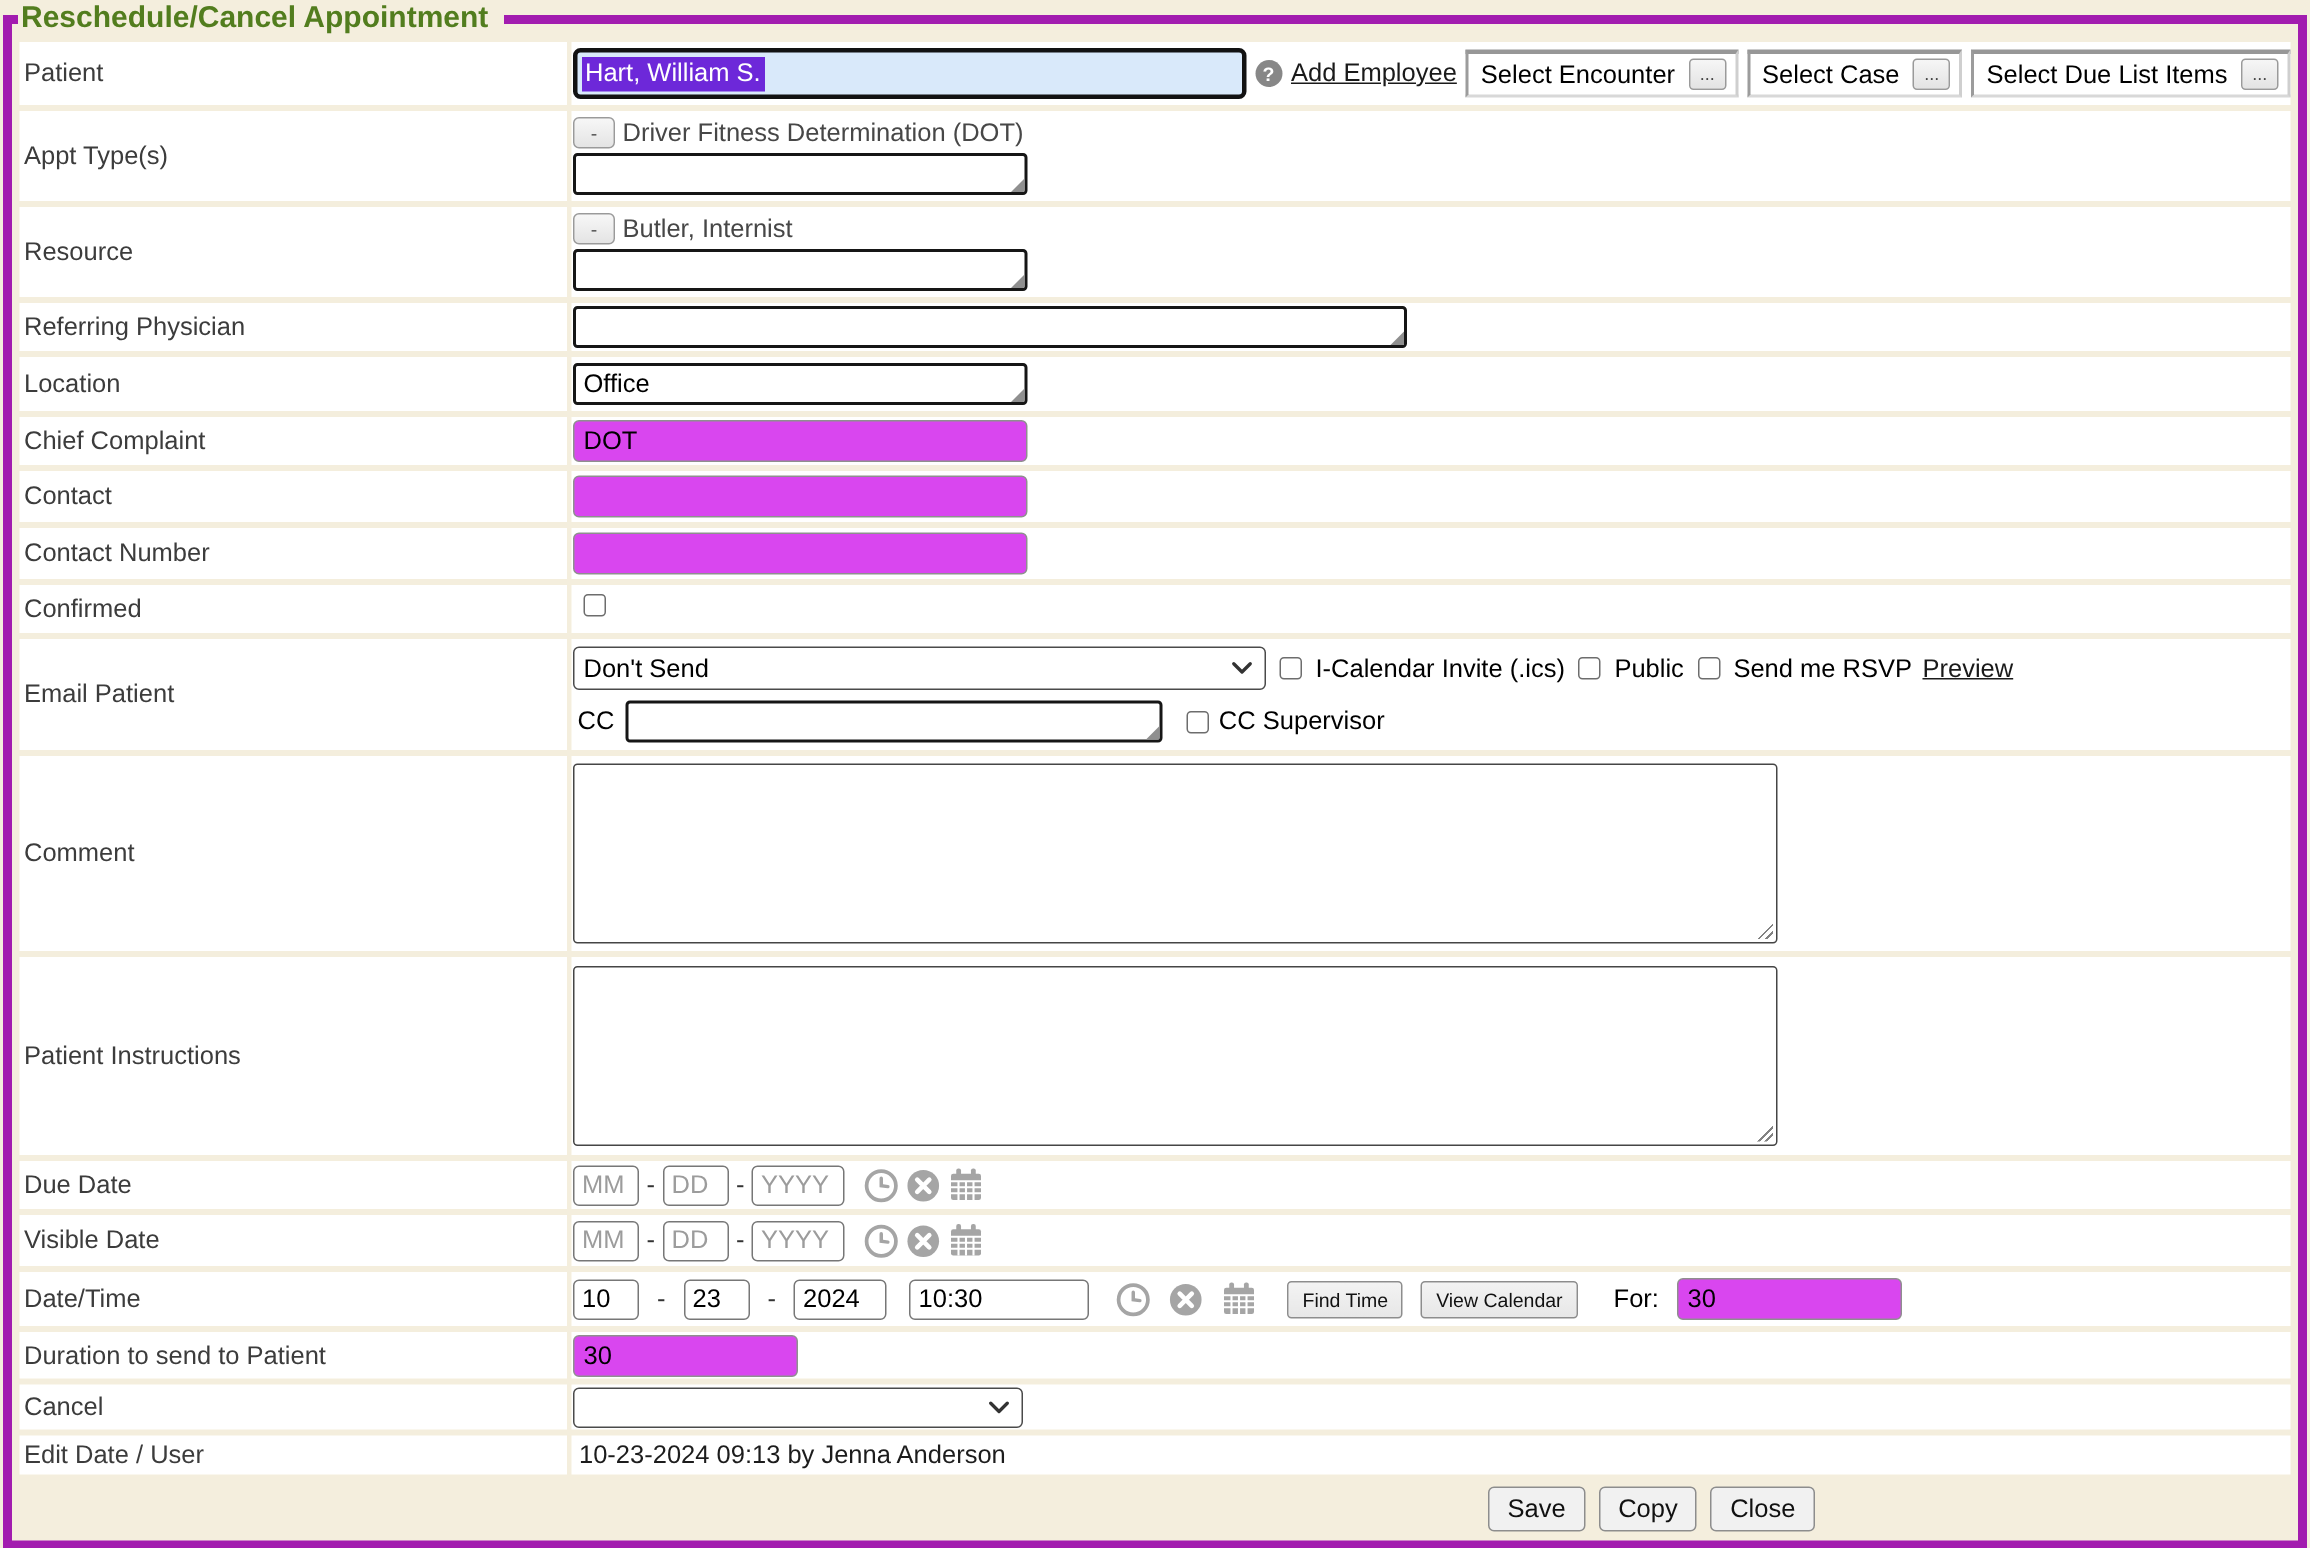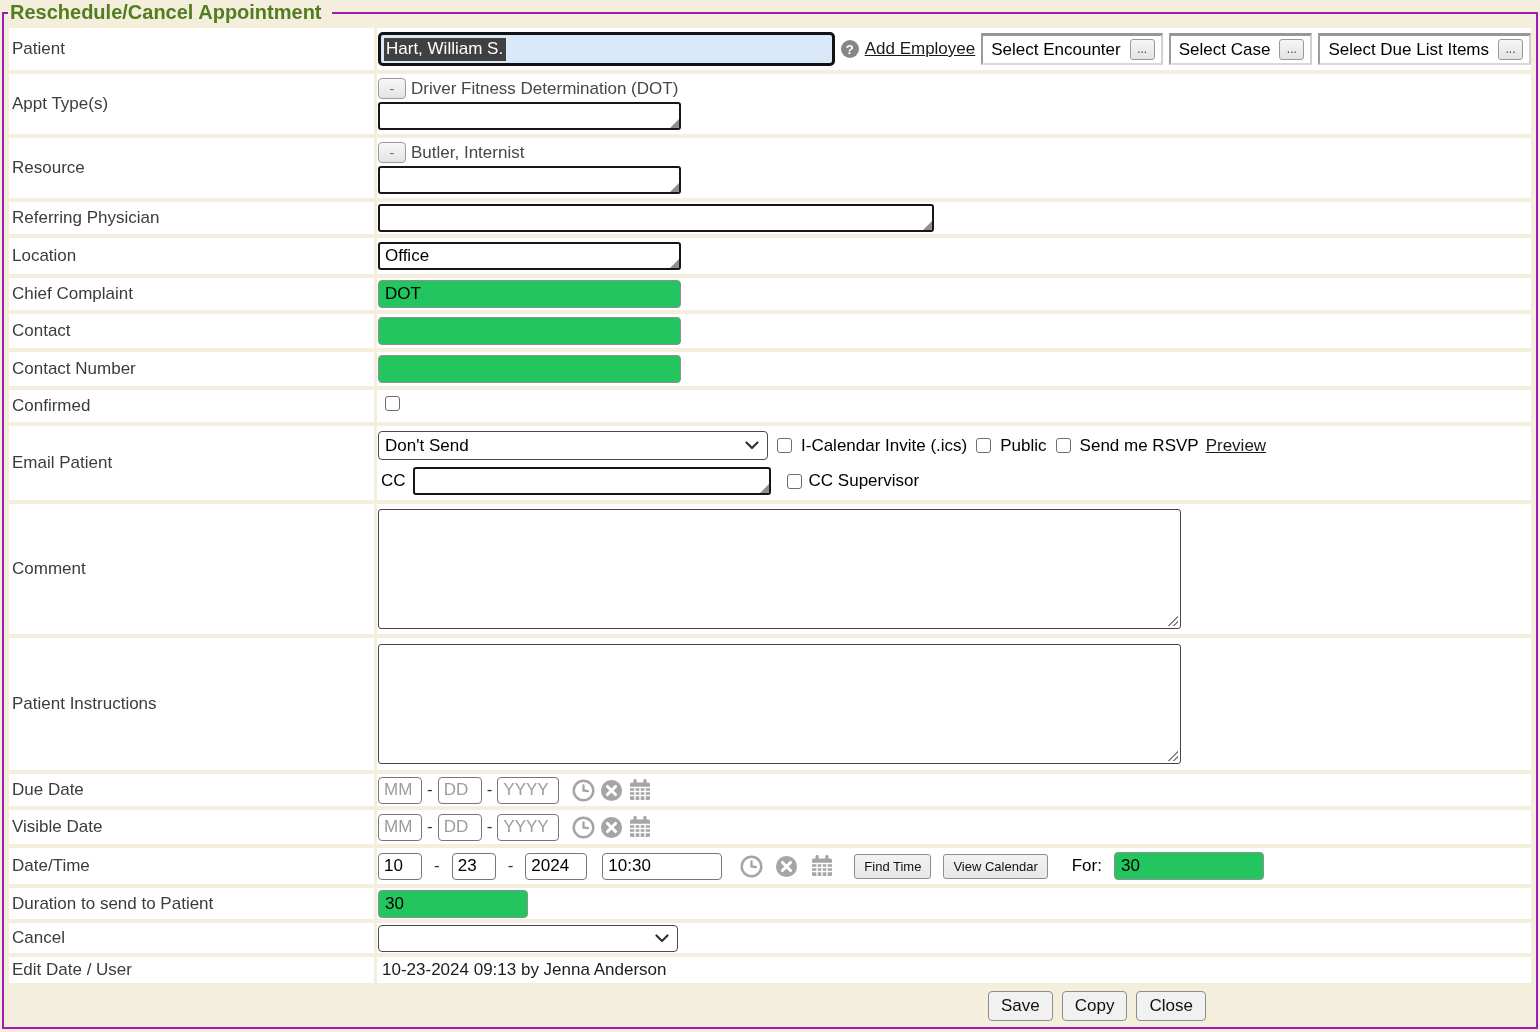--- a/index.html
+++ b/index.html
@@ -5,21 +5,21 @@
   * { box-sizing: border-box; }
   html,body { margin:0; padding:0; }
   body {
     width:1540px; height:1032px; overflow:hidden;
     background:#f4eedd;
     font-family:"Liberation Sans","DejaVu Sans",sans-serif;
     font-size:17px; color:#000;
   }
   fieldset.page {
     margin:1px 2px 0 2px; padding:0 2px 4px 2px;
-    border:2px solid #a21caf;
+    border:6px solid #a21caf;
   }
   legend.title {
     color:#527d1e; font-weight:bold; font-size:20px;
     padding:0 10px 0 2px; margin-left:2px;
   }
   table.form { border-collapse:separate; border-spacing:3px 4px; width:100%; table-layout:fixed; }
   td { background:#fff; vertical-align:middle; padding:0; }
   td.lbl { width:365px; padding-left:3px; color:#3c3c3c; }
   td.ct  { padding-left:1px; }
 
@@ -31,21 +31,21 @@
   tr.r-dur td{height:31px} tr.r-cancel td{height:30px} tr.r-edit td{height:26px}
 
   .flex { display:flex; align-items:center; gap:8px; }
   .col  { display:flex; flex-direction:column; justify-content:center; gap:3px; }
 
   
   .patient-input {
     width:458px; height:34px; border:3px solid #121212; border-radius:5px;
     background:#d9e9fa; display:flex; align-items:center; padding:0 3px;
   }
-  .patient-input .sel { background:#404040; color:#fff; padding:1px 3px 2px 2px; white-space:nowrap; }
+  .patient-input .sel { background:#6d28d9; color:#fff; padding:1px 3px 2px 2px; white-space:nowrap; }
 
   .help-icon {
     width:18px; height:18px; border-radius:50%; background:#878787; color:#fff;
     font-weight:bold; font-size:13px; display:inline-flex; align-items:center;
     justify-content:center; flex:none; cursor:pointer;
   }
   .link { color:#1a1a1a; text-decoration:underline; cursor:pointer; white-space:nowrap; }
 
   .sel-box {
     display:inline-flex; align-items:center; gap:9px; background:#fff;
@@ -75,21 +75,21 @@
     content:""; position:absolute; right:0; bottom:0; width:0; height:0;
     border-left:9px solid transparent; border-bottom:9px solid #8f8f8f;
   }
   .focus-wrap input {
     border:none; outline:none; width:100%; height:100%; padding:0 5px;
     font:inherit; background:transparent;
   }
 
   input.input {
     border:1px solid #8f8f8f; border-radius:4px; height:28px; padding:12px 6px;
-    font:inherit; background:#22c55e; outline:none;
+    font:inherit; background:#d946ef; outline:none;
   }
   input.seg { border:1px solid #777; border-radius:4px; height:27px; padding:0 5px; font:inherit; outline:none; }
   input.seg::placeholder { color:#9c9c9c; opacity:1; }
   .dash { color:#333; }
 
   .chk {
     width:15px; height:15px; border:1.5px solid #6d6d6d; border-radius:3px;
     background:#fff; display:inline-block; flex:none; cursor:pointer;
   }
 
@@ -118,21 +118,21 @@
   .btn-sm {
     background:linear-gradient(#f3f3f3,#e7e7e7); border:1px solid #8d8d8d; border-radius:3px;
     font-family:inherit; font-size:13px; color:#111; padding:4px 9px; cursor:pointer; white-space:nowrap;
   }
   .btn {
     background:#f1f1f1; border:1px solid #8d8d8d; border-radius:4px;
     font-family:inherit; font-size:17px; color:#111; height:30px; padding:1px 12px; cursor:pointer;
   }
   .footer { display:flex; gap:9px; margin:4px 0 2px 982px; }
   .edit-text { color:#1c1c1c; }
-  .w355{width:303px} .w556{width:556px} .w390{width:390px}
+  .w355{width:303px} .w556{width:556px} .w390{width:462px}
   .w150{width:150px} .w300{width:300px} .w44{width:44px} .w62{width:62px} .w120{width:120px} .w358{width:358px}
 </style>
 </head>
 <body>
 
 <fieldset class="page">
   <legend class="title">Reschedule/Cancel Appointment</legend>
 
   <table class="form">
     <colgroup>

